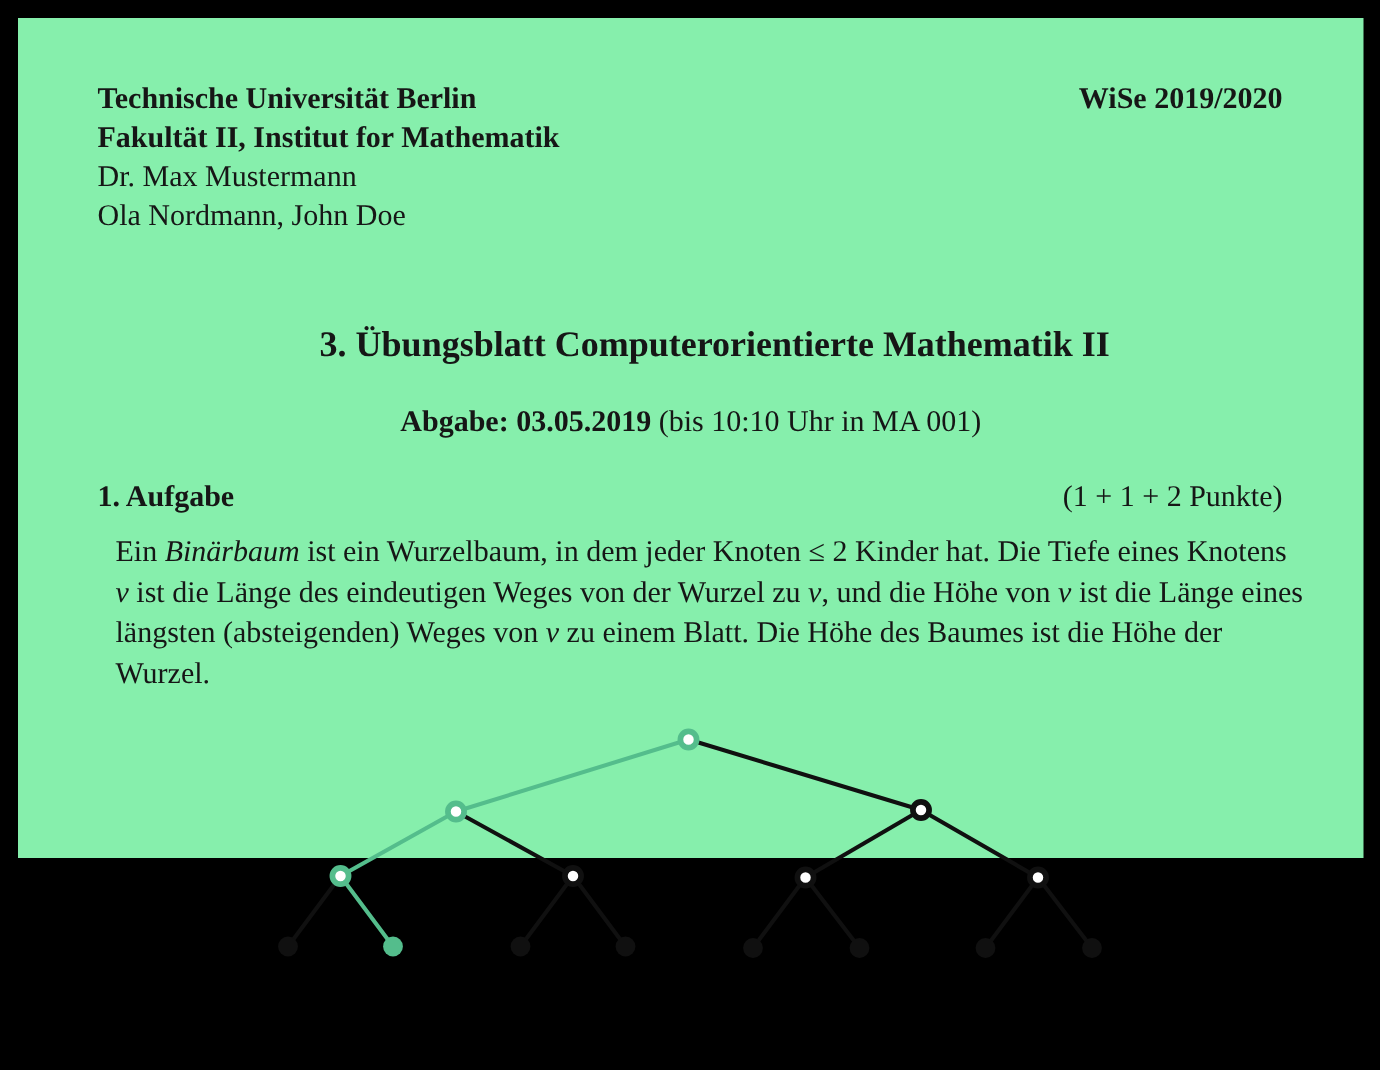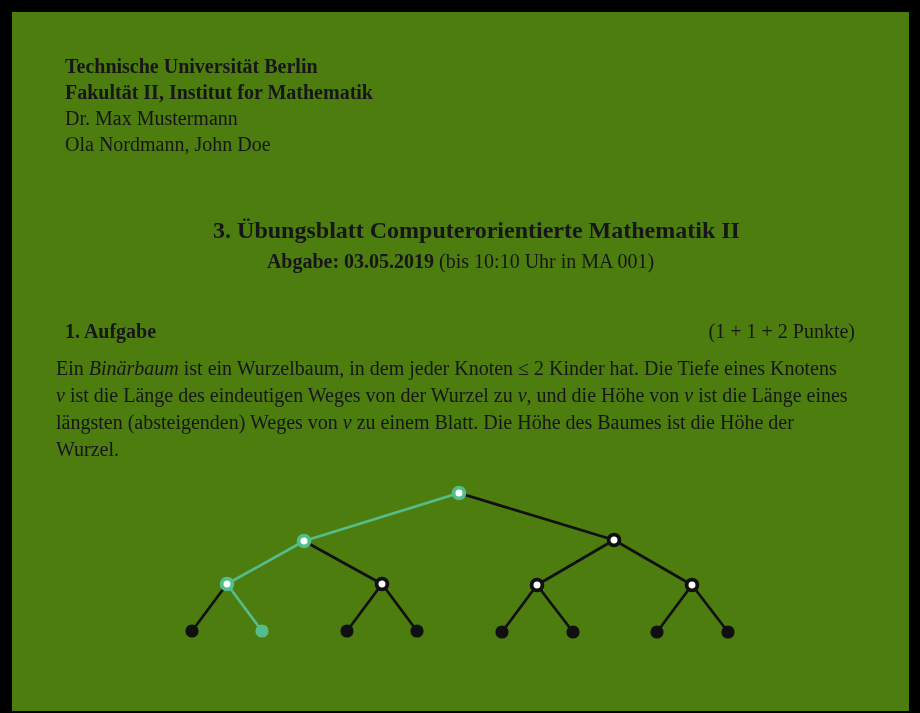--- a/index.html
+++ b/index.html
@@ -7,55 +7,55 @@
     position: relative;
     width: 920px; height: 713px;
     background: #000;
     font-family: "Liberation Serif", "DejaVu Serif", serif;
     color: #161616;
     overflow: hidden;
   }
   .paper {
     position: absolute;
     left: 12px; top: 12px;
-    width: 897px; height: 699px;
-    background: #4d7c0f;
+    width: 897px; height: 560px;
+    background: #86efac;
   }
   .b  { font-weight: bold; }
   .it { font-style: italic; }
 
   .hdr-left {
     position: absolute; left: 53px; top: 41px;
     font-size: 20px; line-height: 26px; white-space: nowrap;
   }
   .hdr-right {
     position: absolute; right: 54px; top: 41px;
     font-size: 20px; line-height: 26px; text-align: right; white-space: nowrap;
   }
   .title {
     position: absolute; left: 0; top: 203px; width: 100%;
     text-align: center; font-size: 24px; font-weight: bold; line-height: 30px;
     white-space: nowrap;
     padding-left: 16px;
   }
   .deadline {
-    position: absolute; left: 0; top: 236px; width: 100%;
+    position: absolute; left: 0; top: 256px; width: 100%;
     text-align: center; font-size: 20px; line-height: 26px; white-space: nowrap;
   }
   .note {
     position: absolute; left: 0; top: 270px; width: 100%;
     text-align: center; font-size: 20px; line-height: 26px; white-space: nowrap;
   }
   .task-head {
     position: absolute; left: 53px; right: 54px; top: 306px;
     display: flex; justify-content: space-between; align-items: baseline;
     font-size: 20px; line-height: 26px; text-align: center;
   }
   .para {
-    position: absolute; left: 44px; top: 343px; width: 792px;
+    position: absolute; left: 65px; top: 343px; width: 792px;
     font-size: 20px; line-height: 27px; text-align: left;
   }
   .tree {
     position: absolute; left: 0; top: 0;
     width: 920px; height: 713px;
     pointer-events: none;
   }
 </style>
 </head>
 <body>
@@ -64,20 +64,21 @@
   <div class="paper">
 
     <div class="hdr-left">
       <div class="b">Technische Universität Berlin</div>
       <div class="b">Fakultät II, Institut for Mathematik</div>
       <div>Dr. Max Mustermann</div>
       <div>Ola Nordmann, John Doe</div>
     </div>
 
     <div class="hdr-right">
+      <div class="b">WiSe 2019/2020</div>
     </div>
 
     <div class="title">3. Übungsblatt Computerorientierte Mathematik II</div>
 
     <div class="deadline"><span class="b">Abgabe: 03.05.2019</span><span> (bis 10:10 Uhr in MA 001)</span></div>
 
 
     <div class="task-head">
       <span class="b">1. Aufgabe</span>
       <span>(1 + 1 + 2 Punkte)</span>

